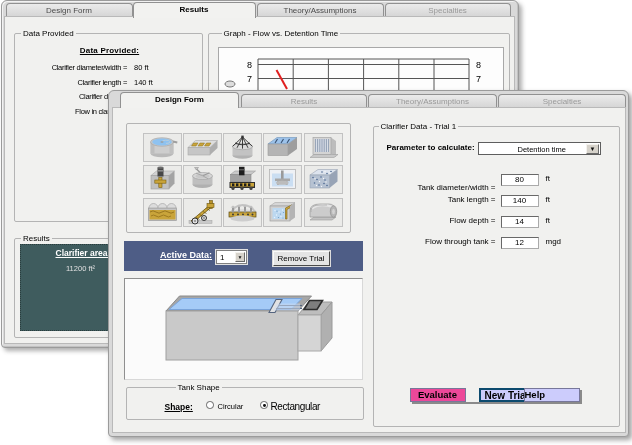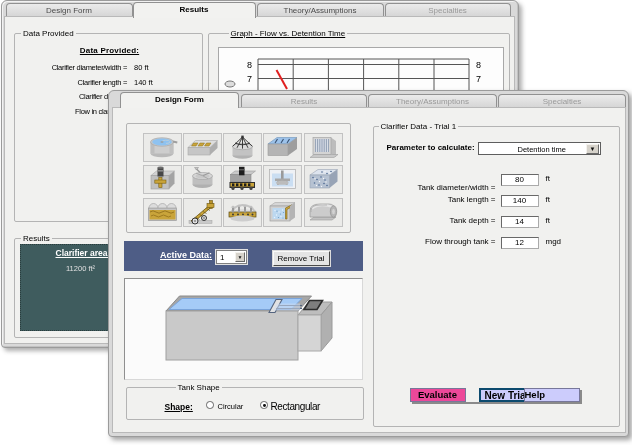--- a/index.html
+++ b/index.html
@@ -44,21 +44,21 @@
       <div class="abs bu" style="left:0; top:12px; width:189px; text-align:center; font-size:8px; letter-spacing:0.2px;">Data Provided:</div>
       <div class="rlab" style="left:0; top:28.5px; width:112px; font-size:7.5px; letter-spacing:-0.3px;">Clarifier diameter/width =</div>
       <div class="abs" style="left:119px; top:28.5px; font-size:7.5px;">80 ft</div>
       <div class="rlab" style="left:0; top:43.5px; width:112px; font-size:7.5px; letter-spacing:-0.3px;">Clarifier length =</div>
       <div class="abs" style="left:119px; top:43.5px; font-size:7.5px;">140 ft</div>
       <div class="abs" style="left:64px; top:58px; white-space:nowrap; font-size:7.5px; letter-spacing:-0.3px;">Clarifier depth =</div>
       <div class="abs" style="left:60px; top:73px; white-space:nowrap; font-size:7.5px; letter-spacing:-0.3px;">Flow in clarifier =</div>
     </div>
 
     <div class="grp" style="left:202.5px; top:16px; width:302px; height:189px;">
-      <span class="glab" style="left:20px;text-decoration:underline;">Graph - Flow vs. Detention Time</span>
+      <span class="glab" style="left:13px;">Graph - Flow vs. Detention Time</span>
       <div class="abs" style="left:9px; top:12.5px; width:286px; height:167px; background:#fdfdfd; border:1px solid #a8a8a8;">
 
         <svg class="abs" style="left:0; top:0;" width="286" height="166" viewBox="0 0 286 166">
           <g stroke="#555" stroke-width="1">
             <line x1="39" y1="11" x2="250" y2="11"></line>
             <line x1="39" y1="16.5" x2="250" y2="16.5"></line>
             <line x1="39" y1="30.5" x2="250" y2="30.5"></line>
             <line x1="39" y1="44.5" x2="250" y2="44.5"></line>
             <line x1="39" y1="11" x2="39" y2="60"></line>
             <line x1="74.2" y1="11" x2="74.2" y2="60"></line>
@@ -401,21 +401,21 @@
       <div class="abs" style="left:104px; top:15px; width:123px; height:12.5px; background:#fff; border:1px solid #5e5e5e;">
         <span class="abs" style="left:3px; top:2px; font-size:7.5px;margin-left:36px;">Detention time</span>
         <div class="abs" style="right:0.5px; top:0.5px; width:13px; height:10px; background:#d6d2ca; border:1px solid; border-color:#f4f2ee #6a6a6a #6a6a6a #f4f2ee; text-align:center; line-height:9px; font-size:6px; color:#111;">▼</div>
       </div>
       <div class="rlab" style="left:22px; top:56px; width:100px;">Tank diameter/width =</div>
       <div class="inp" style="left:127px; top:46.5px; width:38px; height:12px;">80</div>
       <div class="abs" style="left:172px; top:47px;">ft</div>
       <div class="rlab" style="left:22px; top:68px; width:100px;">Tank length =</div>
       <div class="inp" style="left:127px; top:67.5px; width:38px; height:12px;">140</div>
       <div class="abs" style="left:172px; top:68px;">ft</div>
-      <div class="rlab" style="left:22px; top:89px; width:100px;">Tank depth =</div>
+      <div class="rlab" style="left:22px; top:89px; width:100px;">Flow depth =</div>
       <div class="inp" style="left:127px; top:88.5px; width:38px; height:12px;">14</div>
       <div class="abs" style="left:172px; top:89px;">ft</div>
       <div class="rlab" style="left:22px; top:110px; width:100px;">Flow through tank =</div>
       <div class="inp" style="left:127px; top:109.5px; width:38px; height:12px;">12</div>
       <div class="abs" style="left:172px; top:110px;">mgd</div>
 
       <div class="abs" style="left:36px; top:260.5px; width:170px; height:14px; box-shadow:2px 2px 0 #8a8a8a;">
         <div class="abs" style="left:0; width:56px; height:14px; background:#ec4899; border:1px solid #77779a; text-align:center; line-height:12px; font-weight:bold; font-size:9.5px;">Evaluate</div>
         <div class="abs" style="left:57px; width:56px; height:14px; background:#ccccfc; border:2px solid #0c4a6e; text-align:center; line-height:12px; font-weight:bold; font-size:10px;margin-left:12px;">New Trial</div>
         <div class="abs" style="left:114px; width:56px; height:14px; background:#ccccfc; border:1px solid #77779a; text-align:left; line-height:12px; font-weight:bold; font-size:9.5px;">Help</div>

